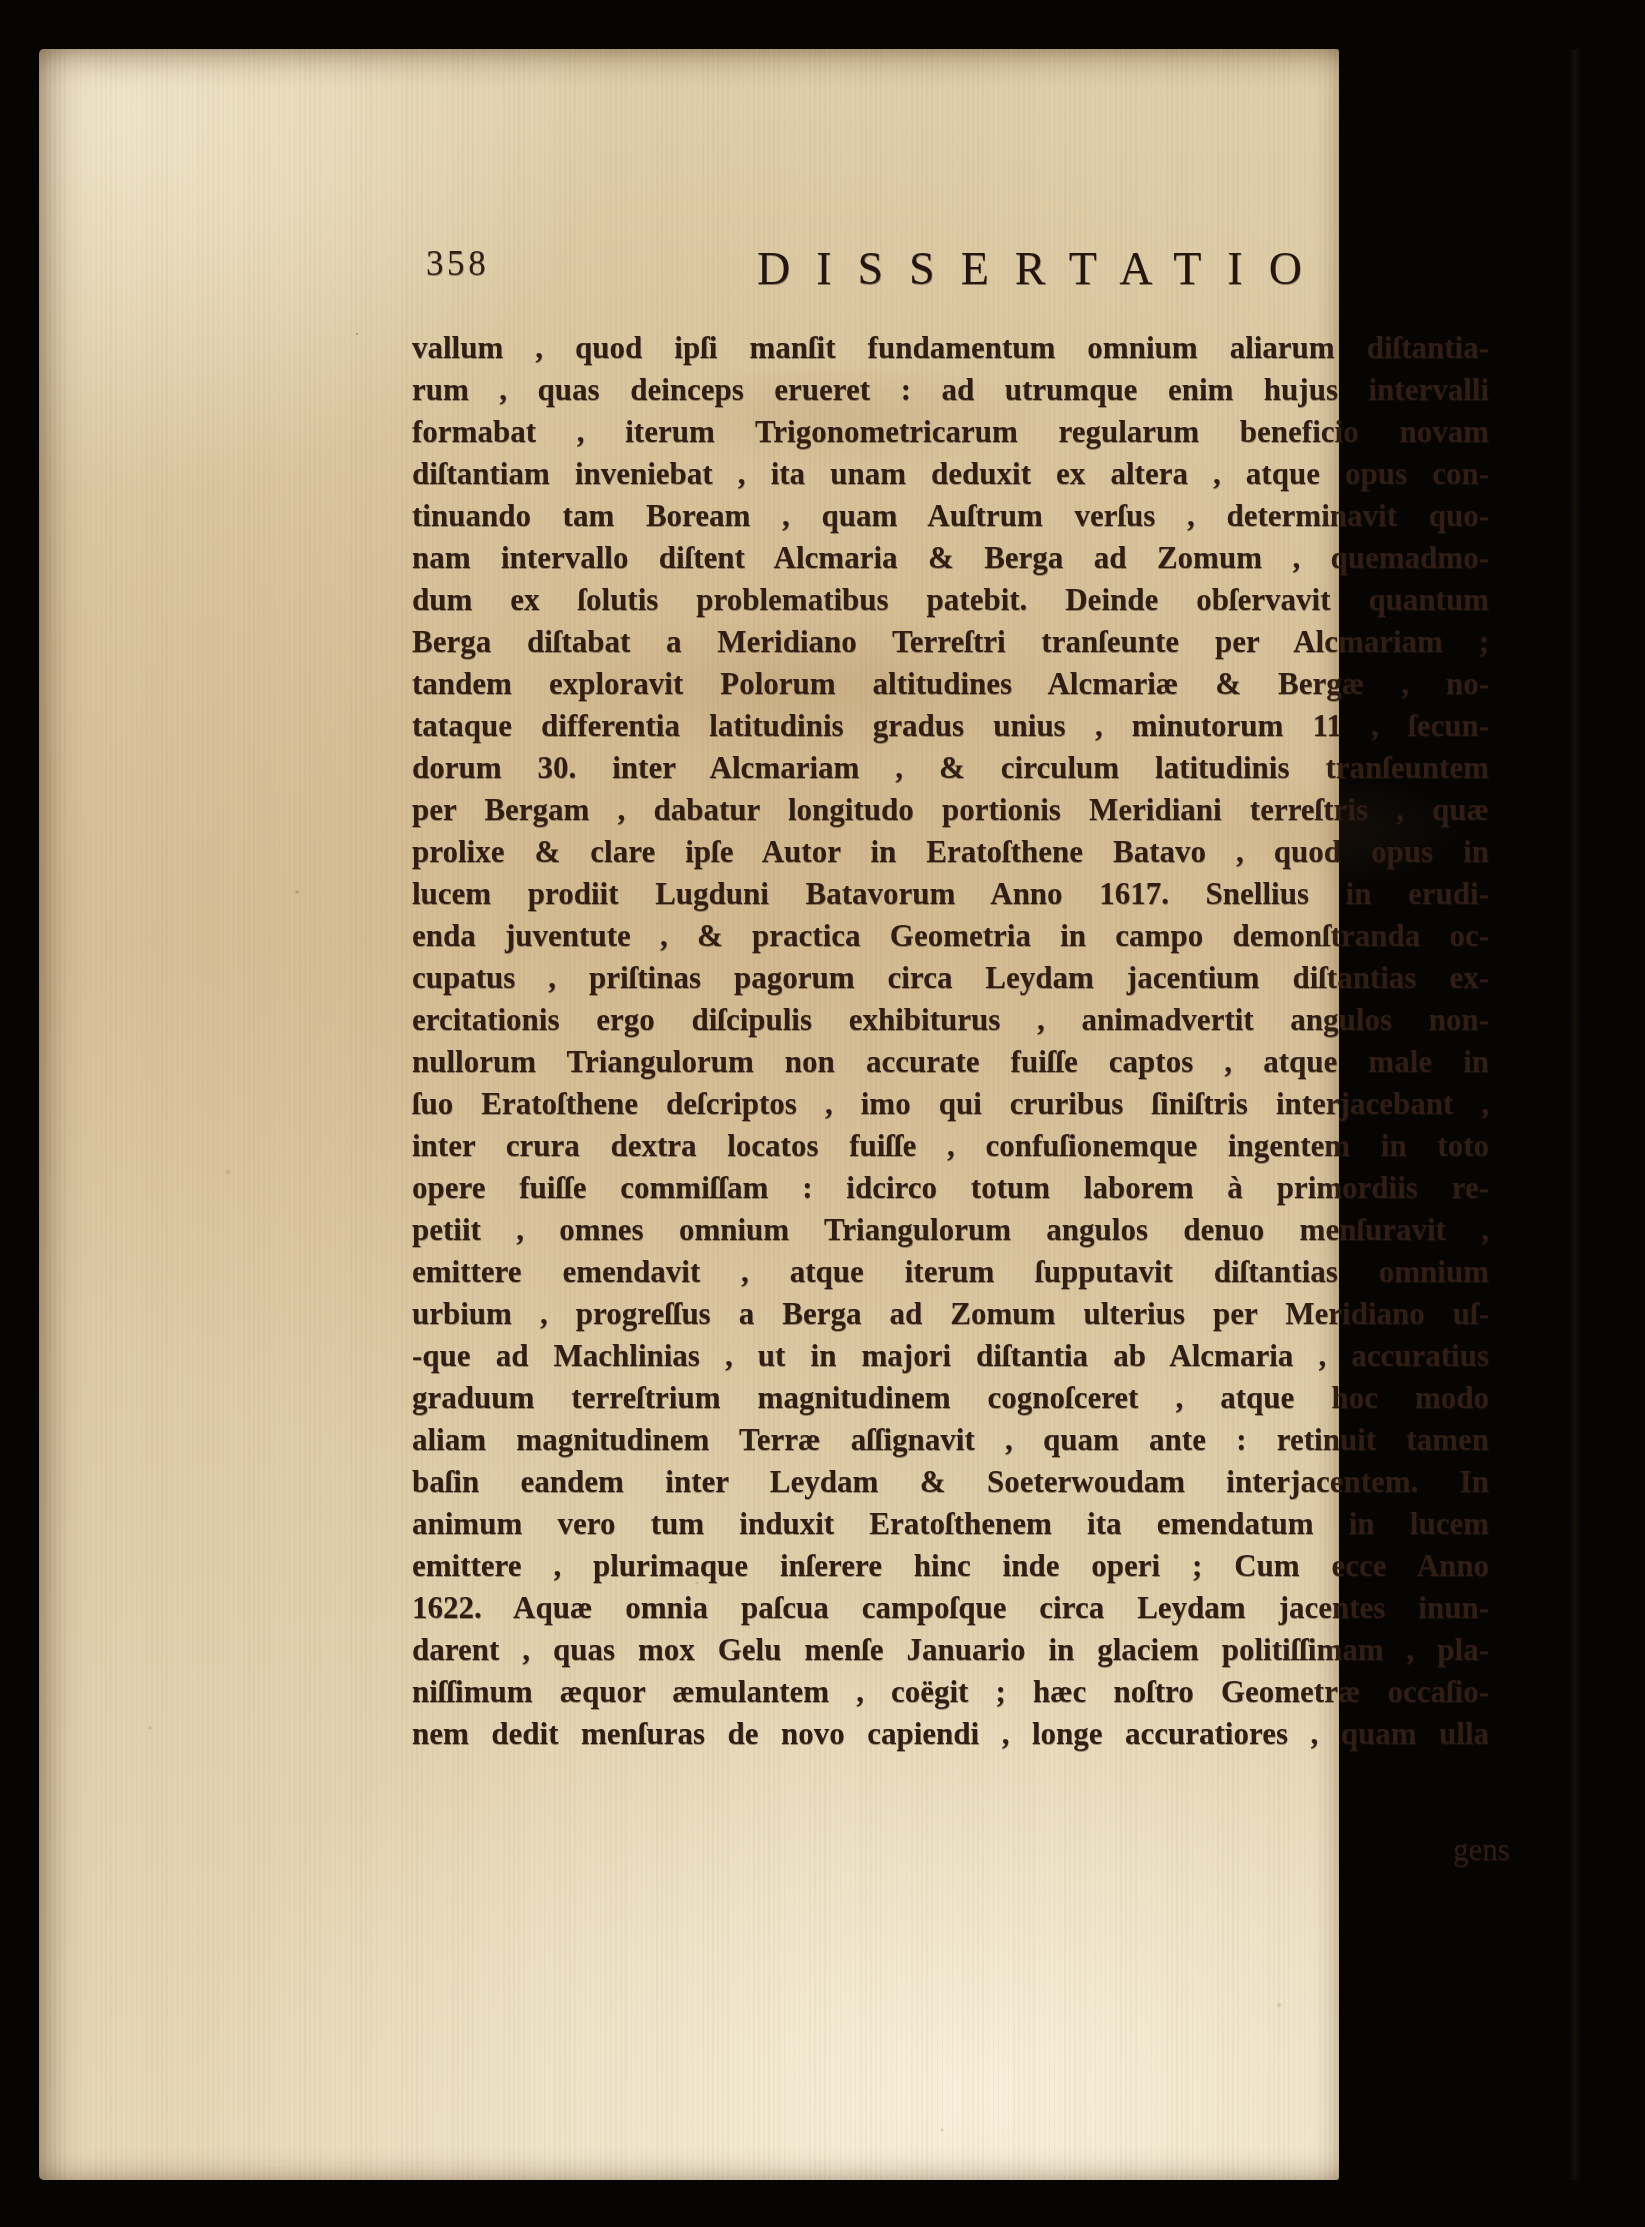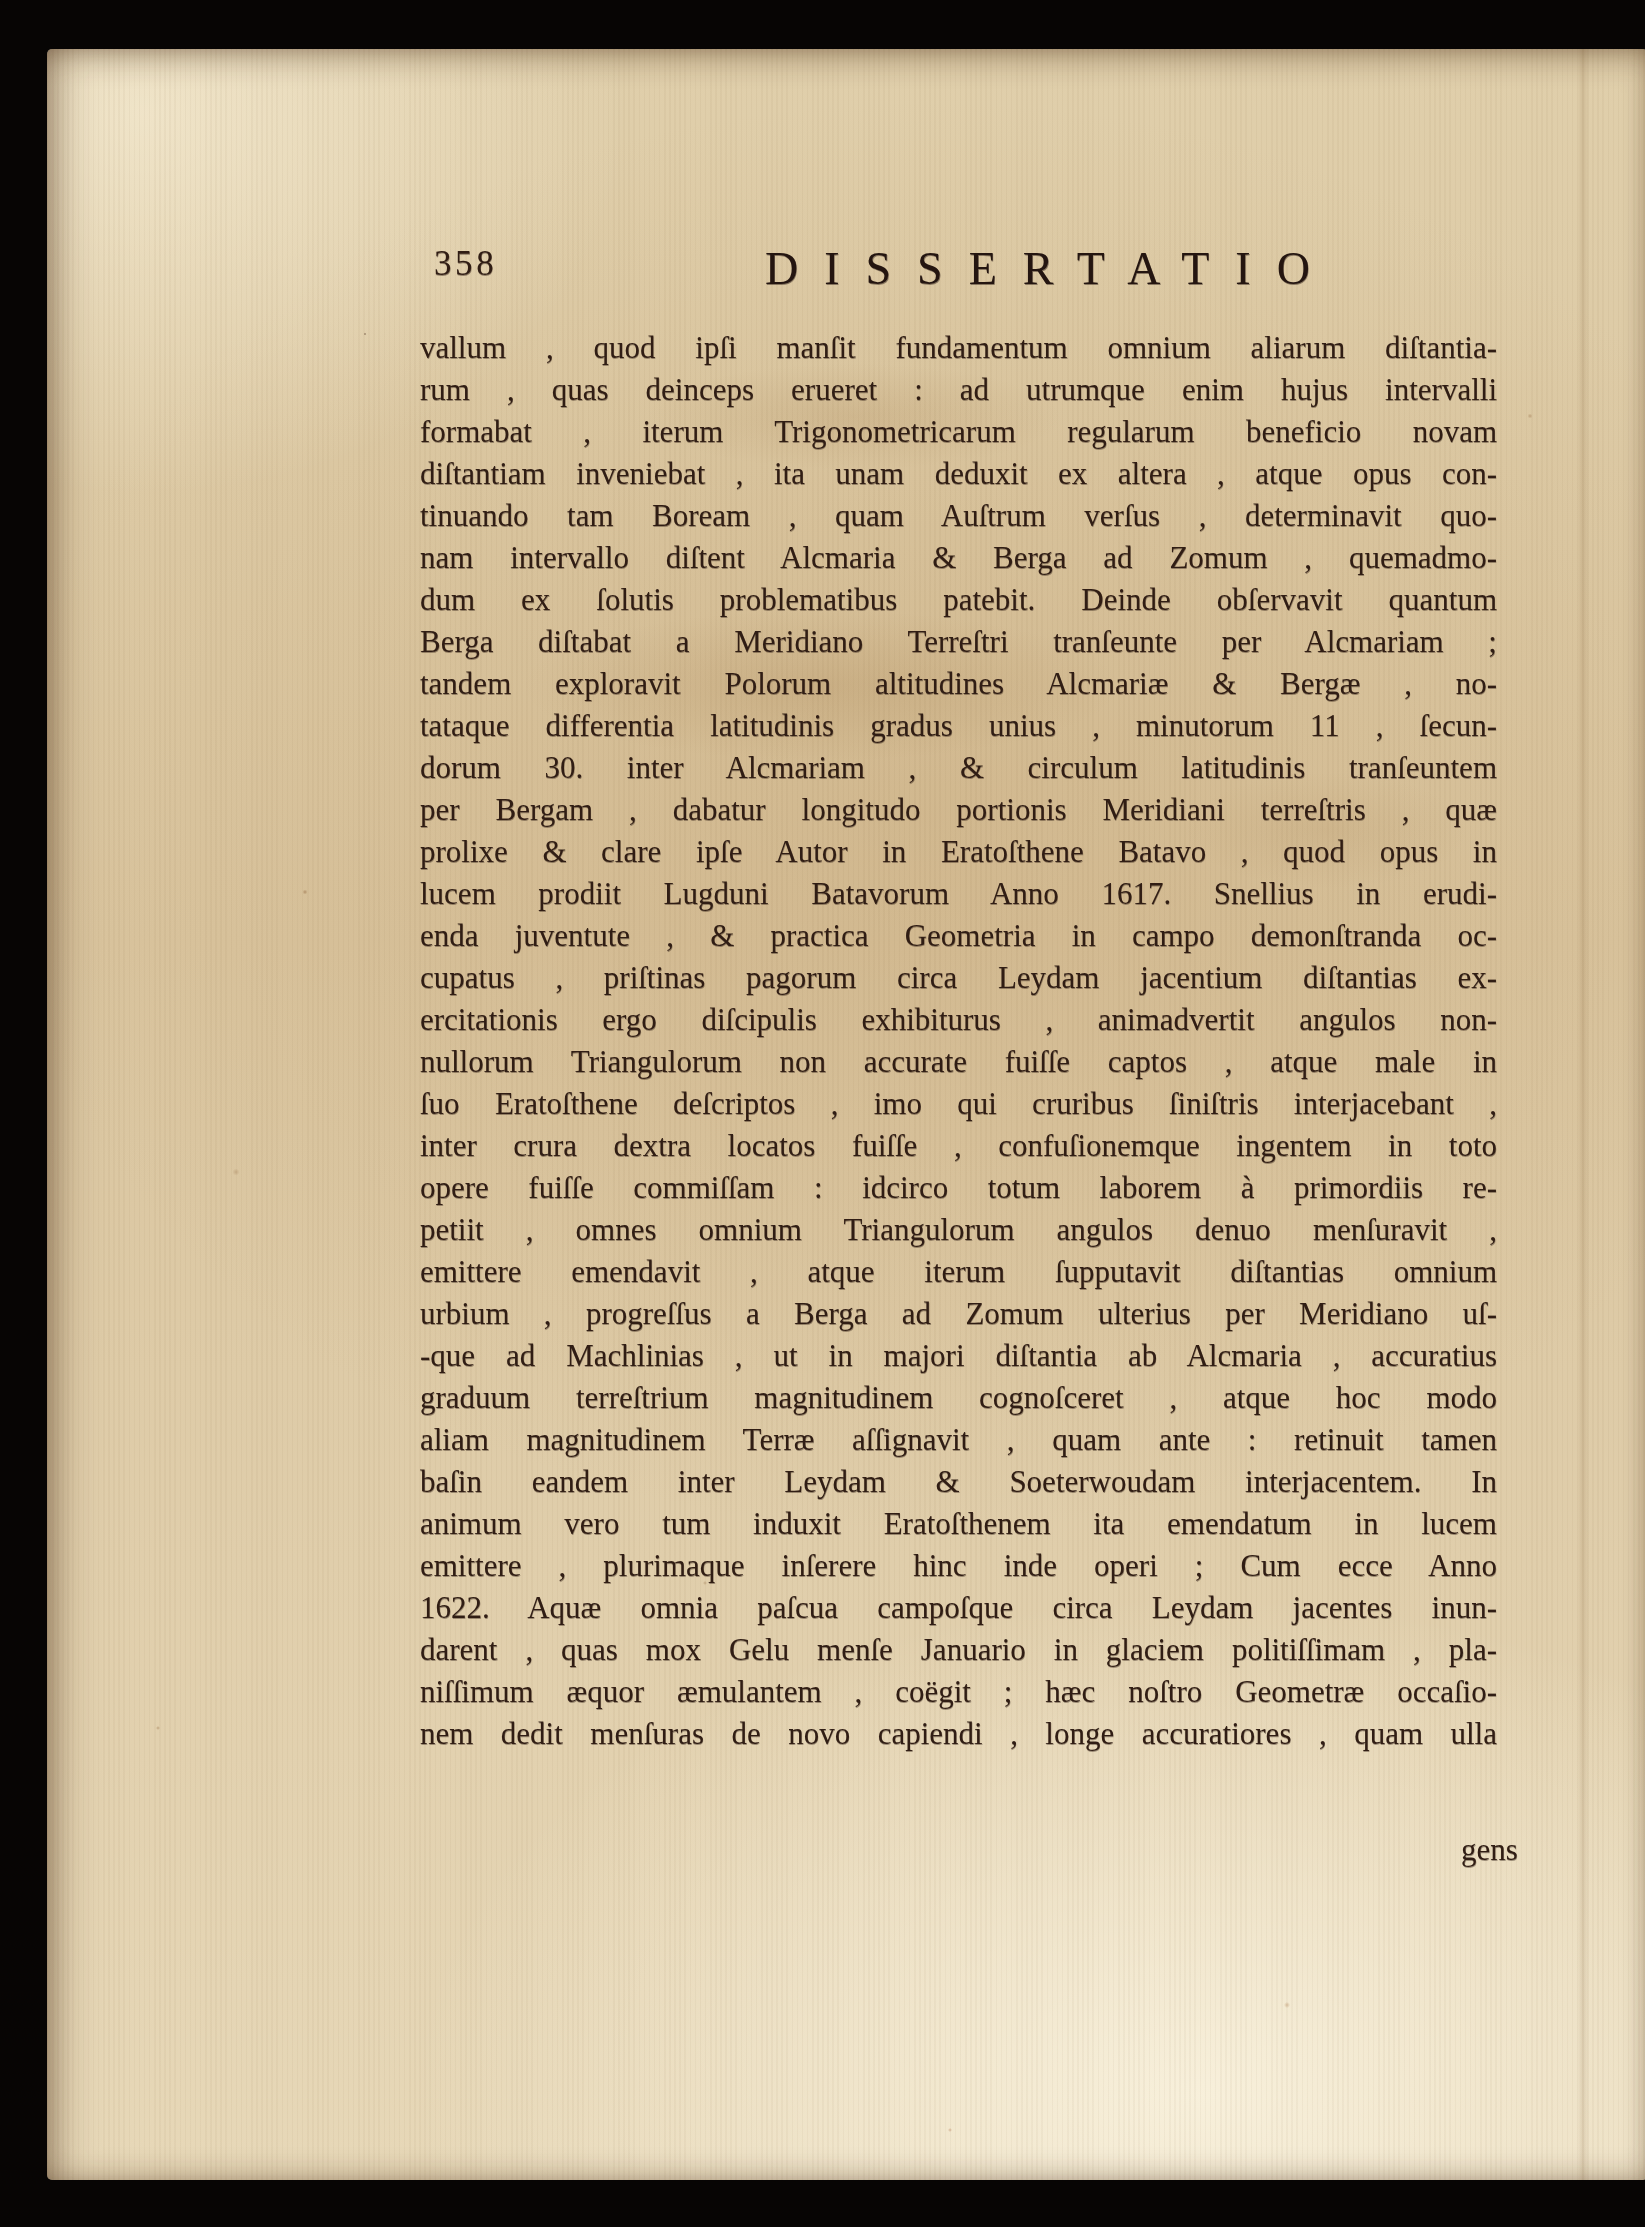--- a/index.html
+++ b/index.html
@@ -10,21 +10,21 @@
   html,body{margin:0;padding:0;}
   body{
     width:1646px;height:2227px;
     background:var(--backdrop);
     position:relative;overflow:hidden;
     font-family:"Liberation Serif","DejaVu Serif",serif;
   }
   .backdrop{position:absolute;inset:0;background:var(--backdrop);}
   
   .page{
-    position:absolute;left:47px;top:49px;width:1599px;height:2131px;
+    position:absolute;left:39px;top:49px;width:1300px;height:2131px;
     background-color:var(--paper);
     background-image:
       repeating-linear-gradient(90deg, rgba(120,90,50,0.05) 0 1.5px, rgba(0,0,0,0) 1.5px 5.1px),
       radial-gradient(ellipse 1090px 691px at 72% 96%, rgba(252,246,228,0.80), rgba(252,246,228,0) 72%),
       radial-gradient(ellipse 691px 545px at 6% 3%, rgba(250,242,220,0.60), rgba(250,242,220,0) 70%),
       radial-gradient(ellipse 1236px 945px at 55% 36%, rgba(188,152,102,0.30), rgba(188,152,102,0) 76%),
       linear-gradient(180deg,#e0cfab 0%,#d9c49e 42%,#e7d8b8 100%);
     box-shadow:
       inset 22px 0 44px -19px rgba(66,38,14,0.50),
       inset 0 17.4px 36px -17.4px rgba(66,38,14,0.45),
@@ -59,20 +59,21 @@
     text-shadow:0.4px 0.6px 0.4px rgba(48,29,20,0.45);
   }
   .header{
     position:absolute;left:718px;top:193px;white-space:nowrap;
     font-size:46px;color:#241510;letter-spacing:26px;
     text-shadow:0.6px 0.7px 0.5px rgba(36,21,16,0.45);
   }
   .body-text{
     position:absolute;left:373px;top:278px;width:1077px;
     color:var(--ink);
+    font-weight:bold;
   }
   .line{
     font-size:31px;line-height:42px;
     text-align:justify;text-align-last:justify;text-justify:inter-word;
     text-shadow:0.4px 0.6px 0.4px rgba(48,29,20,0.40);
   }
   .catchword{
     position:absolute;left:1378px;top:1783px;
     font-size:31px;color:var(--ink);
     text-shadow:0.4px 0.6px 0.4px rgba(48,29,20,0.40);

